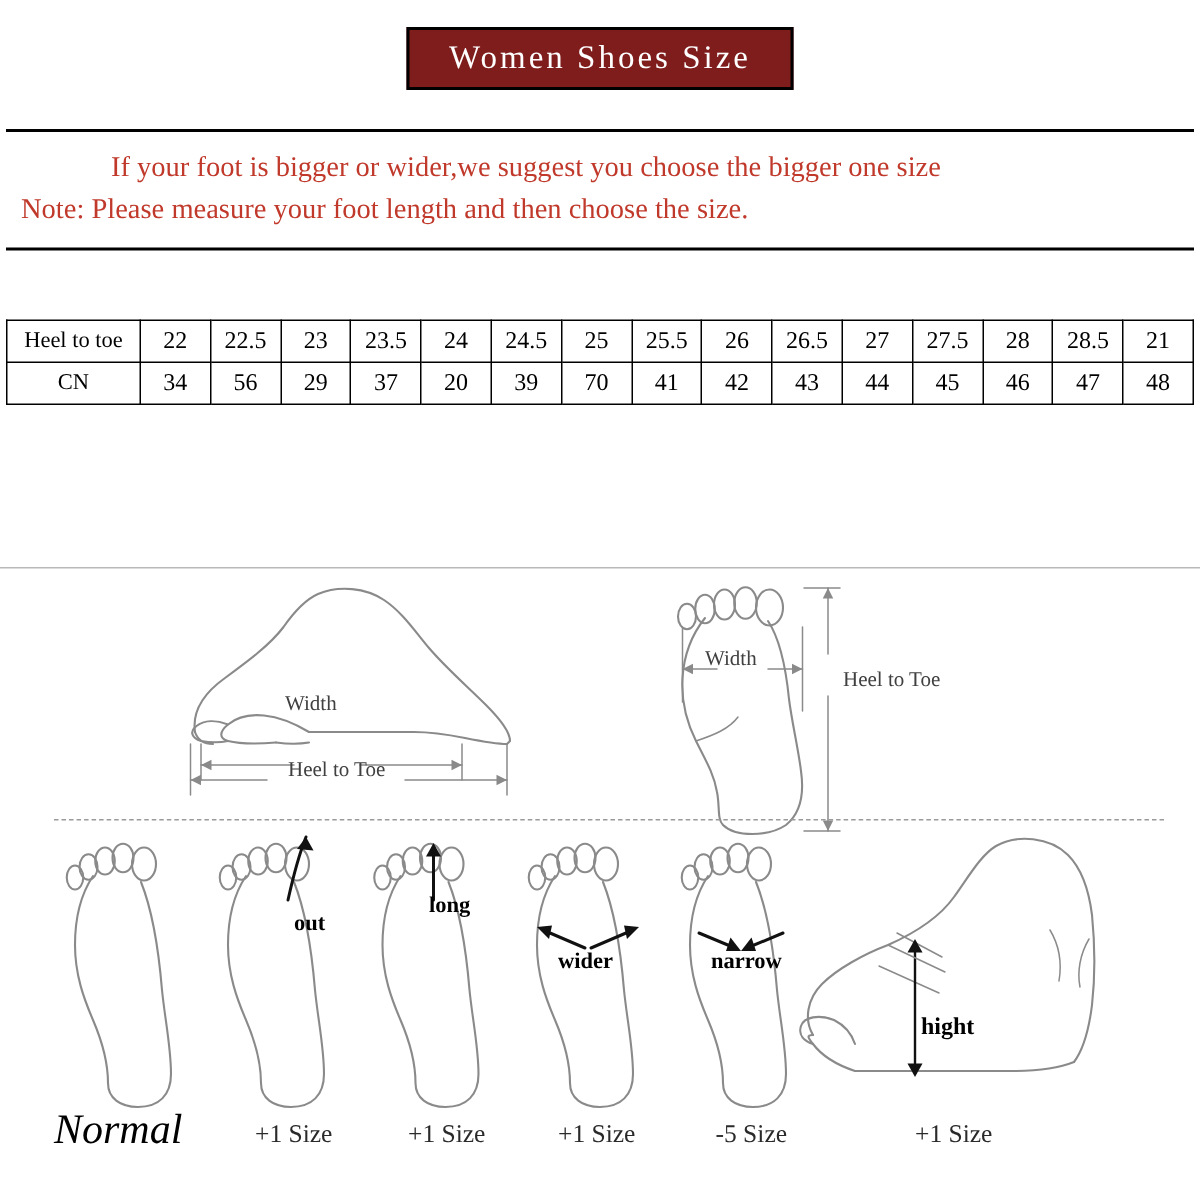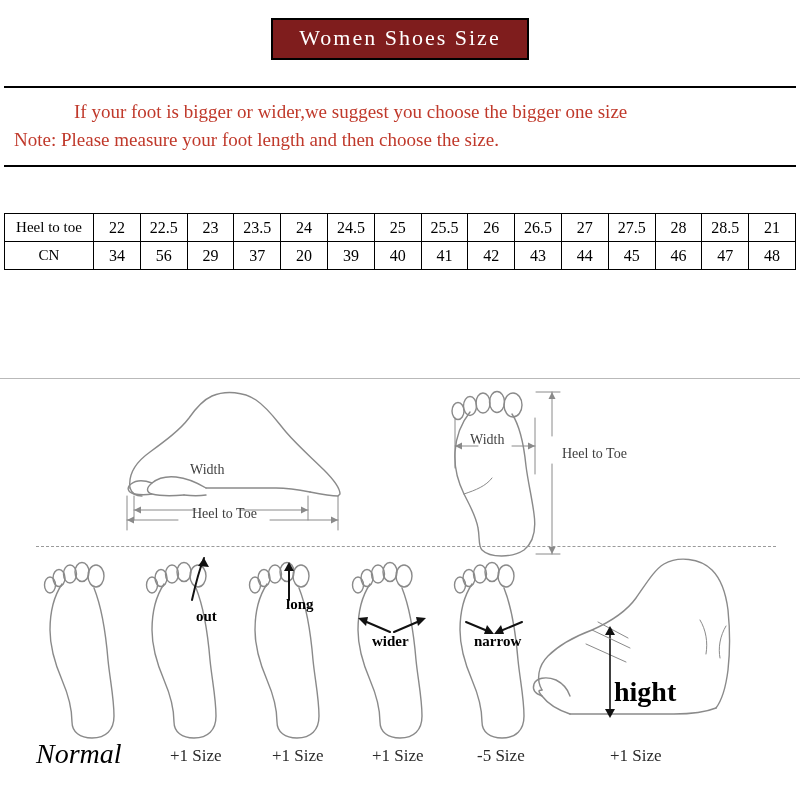--- a/index.html
+++ b/index.html
@@ -171,21 +171,21 @@
     <td>21</td>
   </tr>
   <tr>
     <td class="rowhead">CN</td>
     <td>34</td>
     <td>56</td>
     <td>29</td>
     <td>37</td>
     <td>20</td>
     <td>39</td>
-    <td>40</td>
+    <td>70</td>
     <td>41</td>
     <td>42</td>
     <td>43</td>
     <td>44</td>
     <td>45</td>
     <td>46</td>
     <td>47</td>
     <td>48</td>
   </tr>
 </tbody>
@@ -346,21 +346,21 @@
   <div class="lbl" style="left:190px; top:84px;">Width</div>
   <div class="lbl" style="left:192px; top:128px;">Heel to Toe</div>
 
   <div class="lbl" style="left:470px; top:54px;">Width</div>
   <div class="lbl" style="left:562px; top:68px;">Heel to Toe</div>
 
   <div class="lbl-dark" style="left:196px; top:230px;">out</div>
   <div class="lbl-dark" style="left:286px; top:218px;">long</div>
   <div class="lbl-dark" style="left:372px; top:255px;">wider</div>
   <div class="lbl-dark" style="left:474px; top:255px;">narrow</div>
-  <div class="lbl-dark" style="left:614px; top:298px; font-size:28px;">hight</div>
+  <div class="lbl-dark" style="left:614px; top:298px; font-size:16px;">hight</div>
 
   <div class="normal-word" style="left:36px; top:360px;">Normal</div>
   <div class="size-note" style="left:170px; top:368px;">+1 Size</div>
   <div class="size-note" style="left:272px; top:368px;">+1 Size</div>
   <div class="size-note" style="left:372px; top:368px;">+1 Size</div>
   <div class="size-note" style="left:477px; top:368px;">-5 Size</div>
   <div class="size-note" style="left:610px; top:368px;">+1 Size</div>
 </div>
 
 <div class="hr-dashed"></div>

